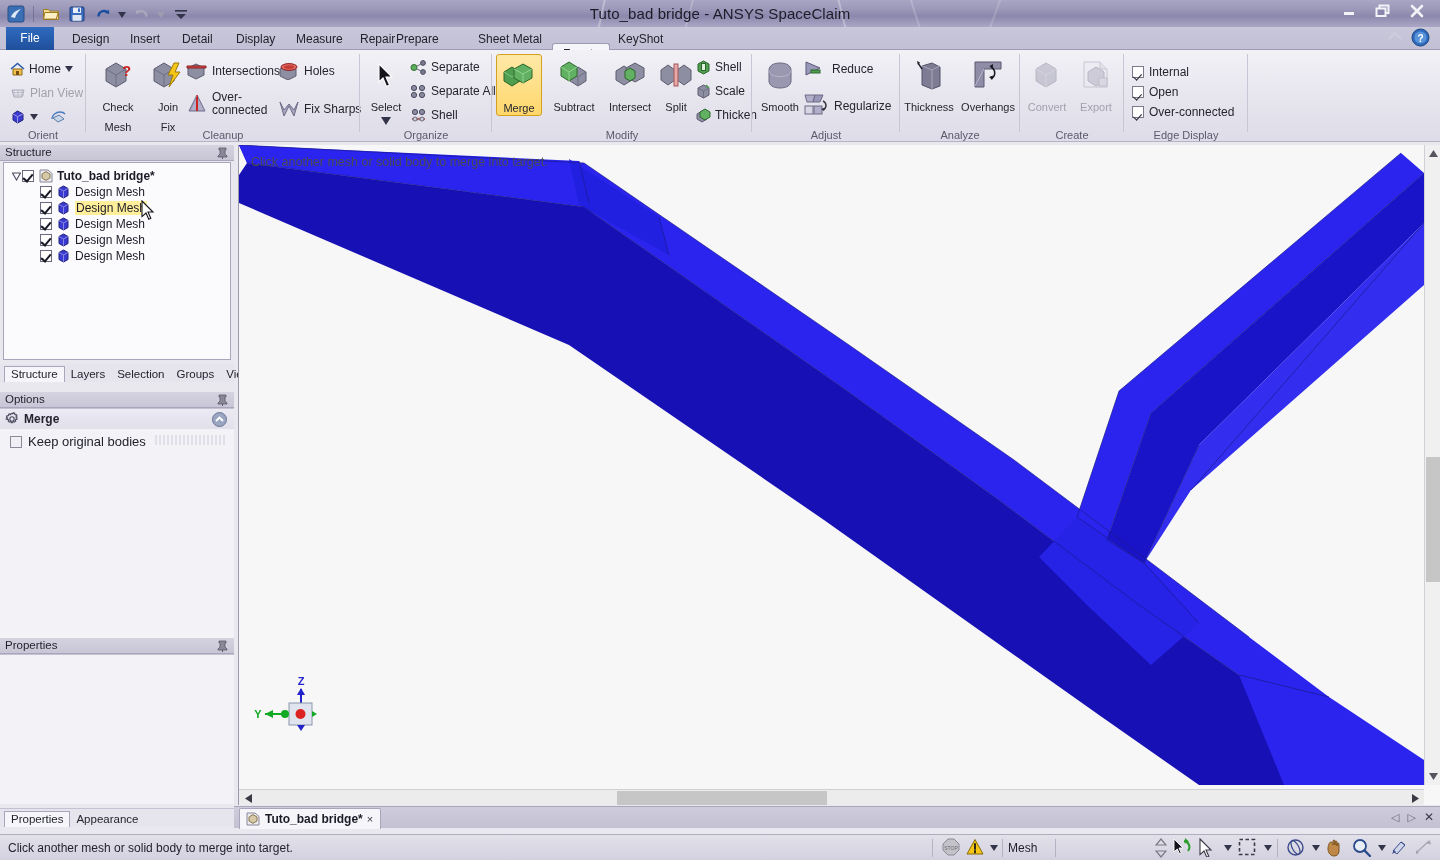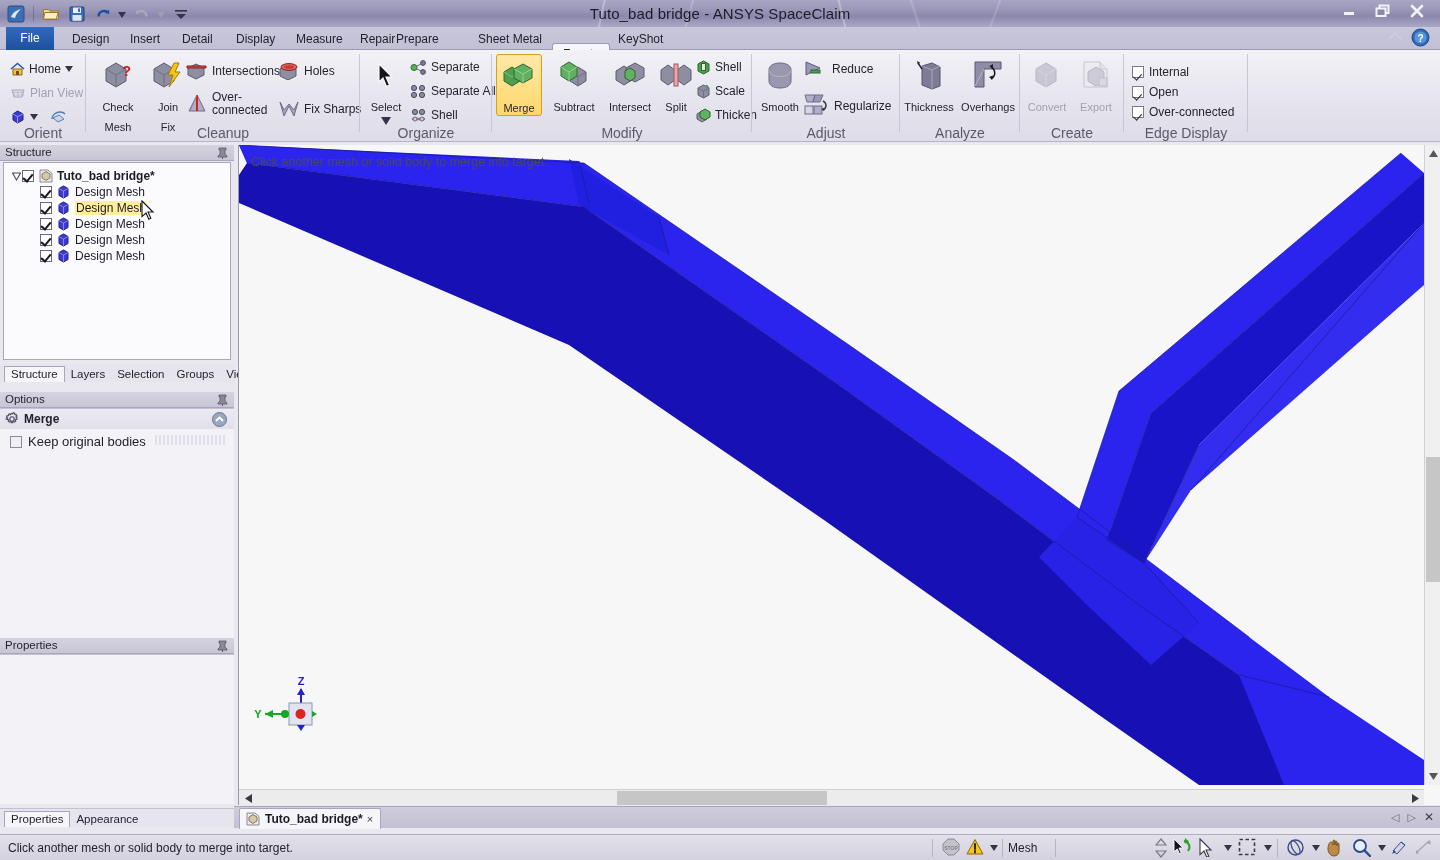--- a/index.html
+++ b/index.html
@@ -70,21 +70,21 @@
 
   
   #ribbon {
     position: absolute; left: 0; top: 50px; width: 1440px; height: 92px;
     background: linear-gradient(180deg,#f2f1f6 0%, #e6e5ee 55%, #dedce8 100%);
     border-bottom: 1px solid #b6b3c6;
   }
   .rgroup { position: absolute; top: 0; height: 92px; }
   .rgroup-label {
     position: absolute; bottom: 1px; width: 100%; text-align: center;
-    font-size: 14px; color: #5a5a6a;
+    font-size: 11px; color: #5a5a6a;
   }
   .rgroup-sep {
     position: absolute; top: 4px; width: 1px; height: 78px;
     background: #c8c6d4;
   }
   .bigbtn {
     position: absolute; width: 56px; text-align: center; cursor: default;
     padding-top: 4px;
   }
   .bigbtn .ico { height: 36px; display: flex; align-items: center; justify-content: center; }

